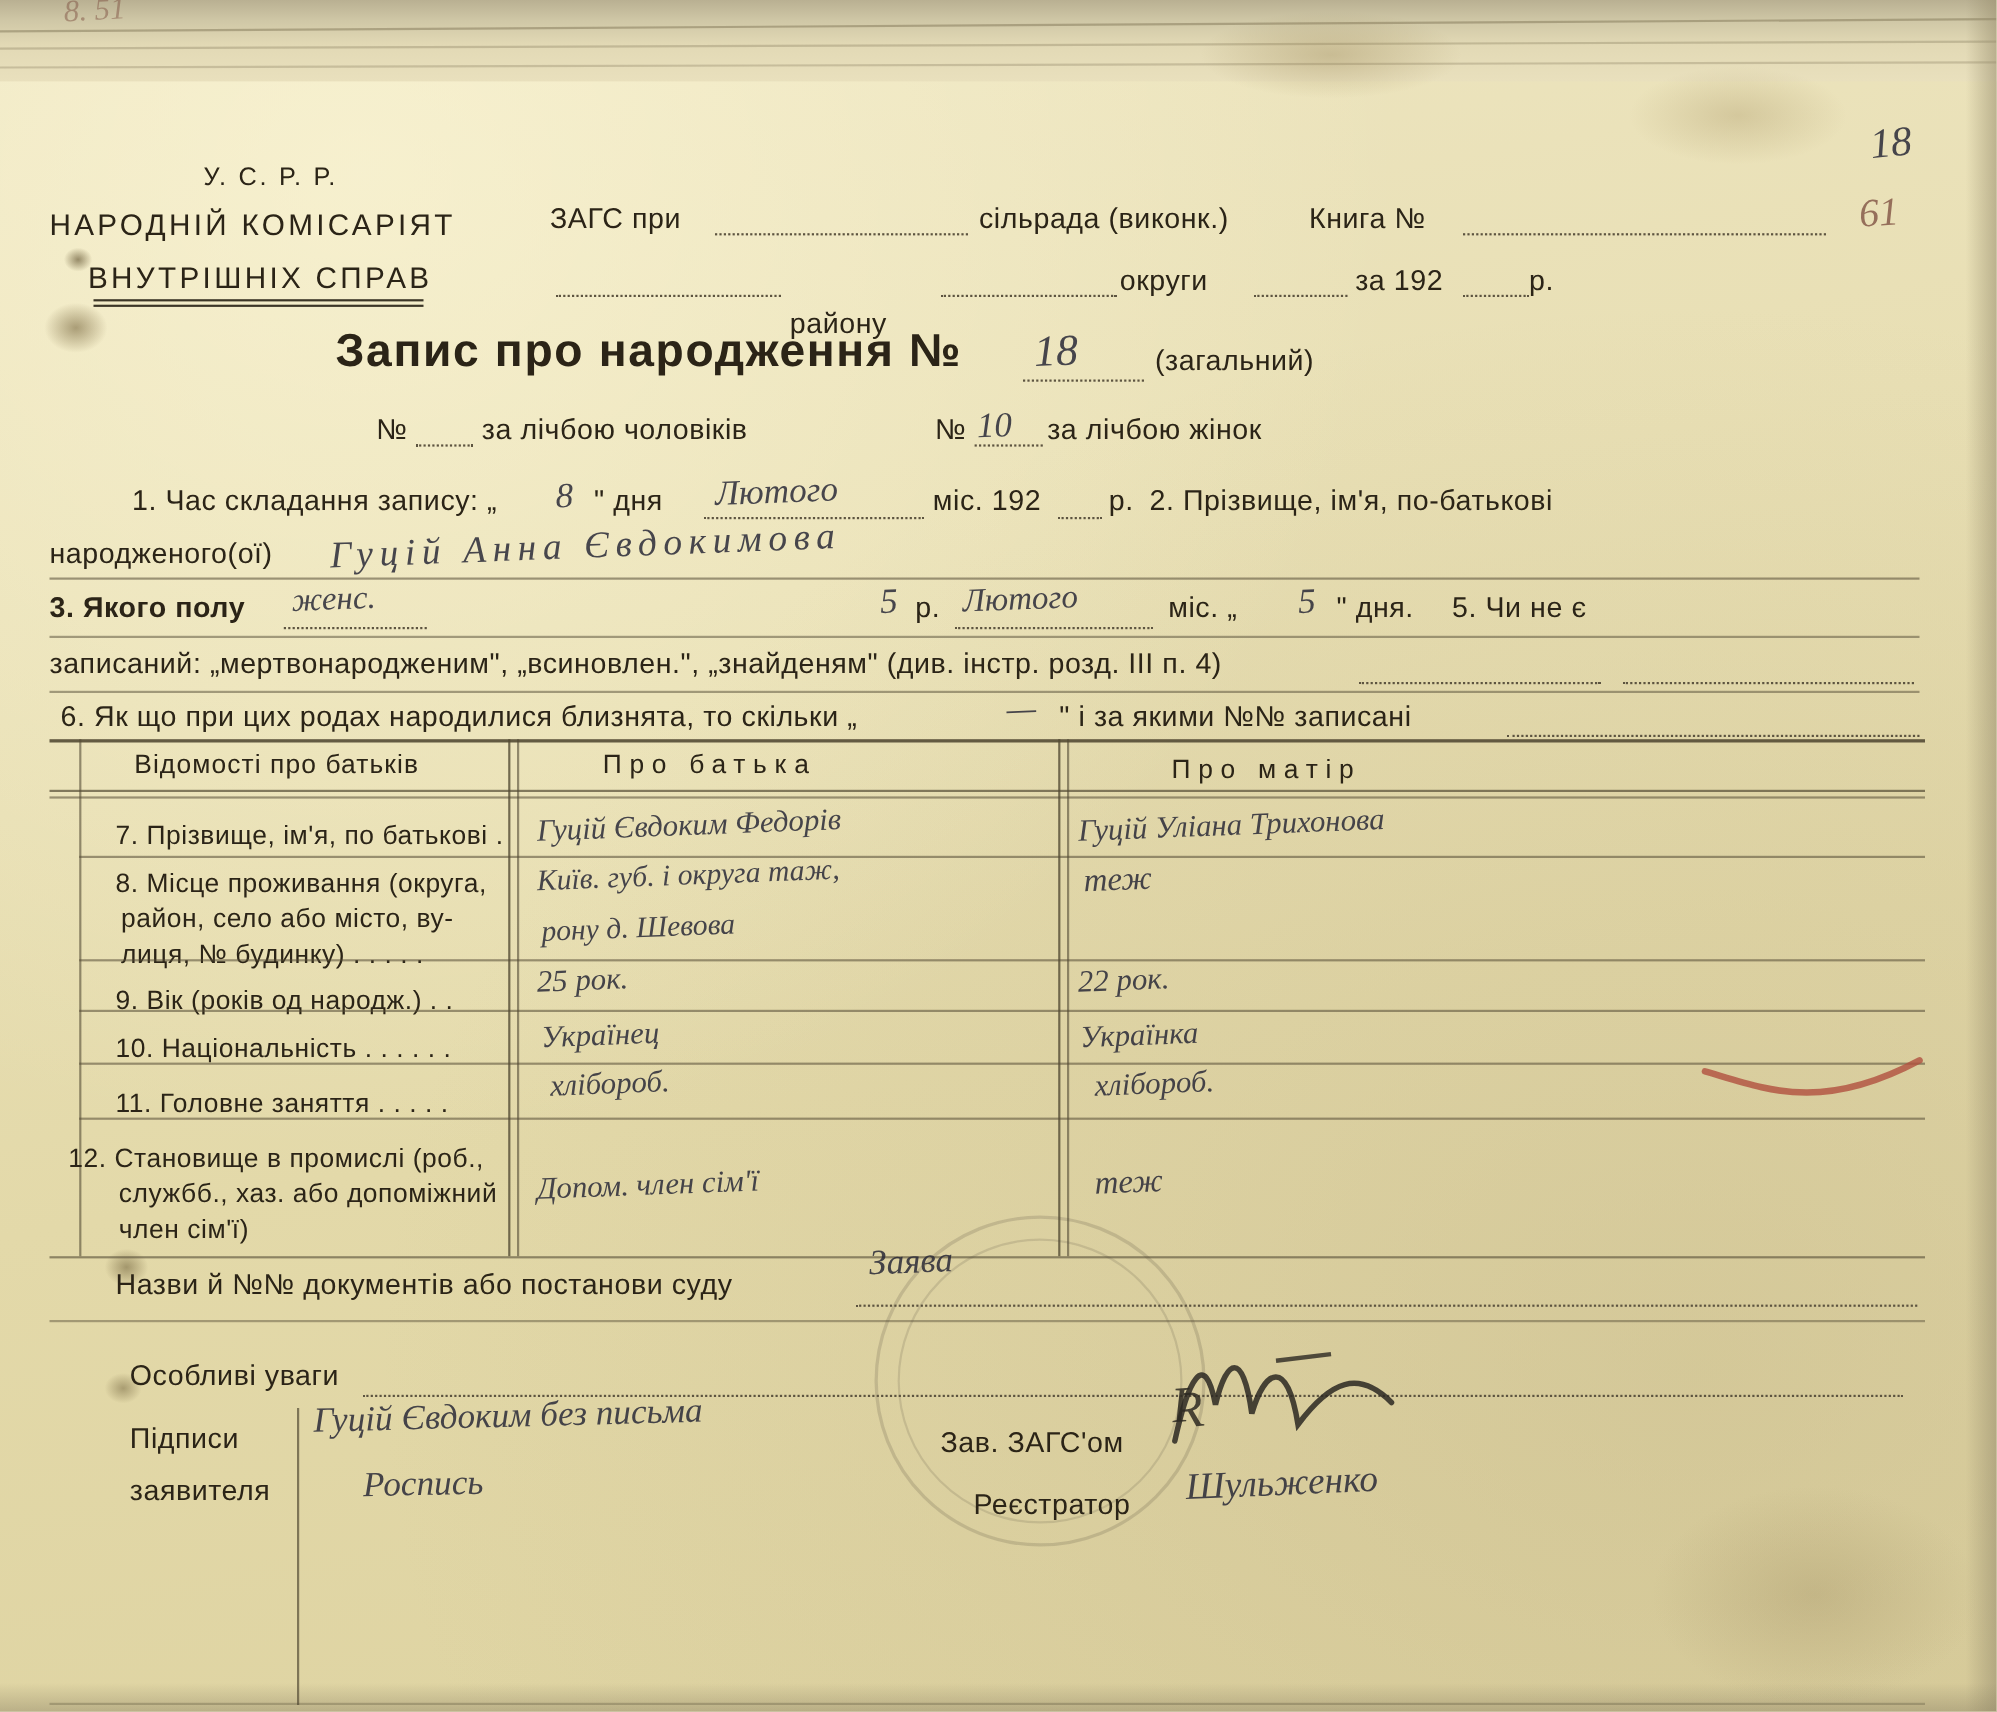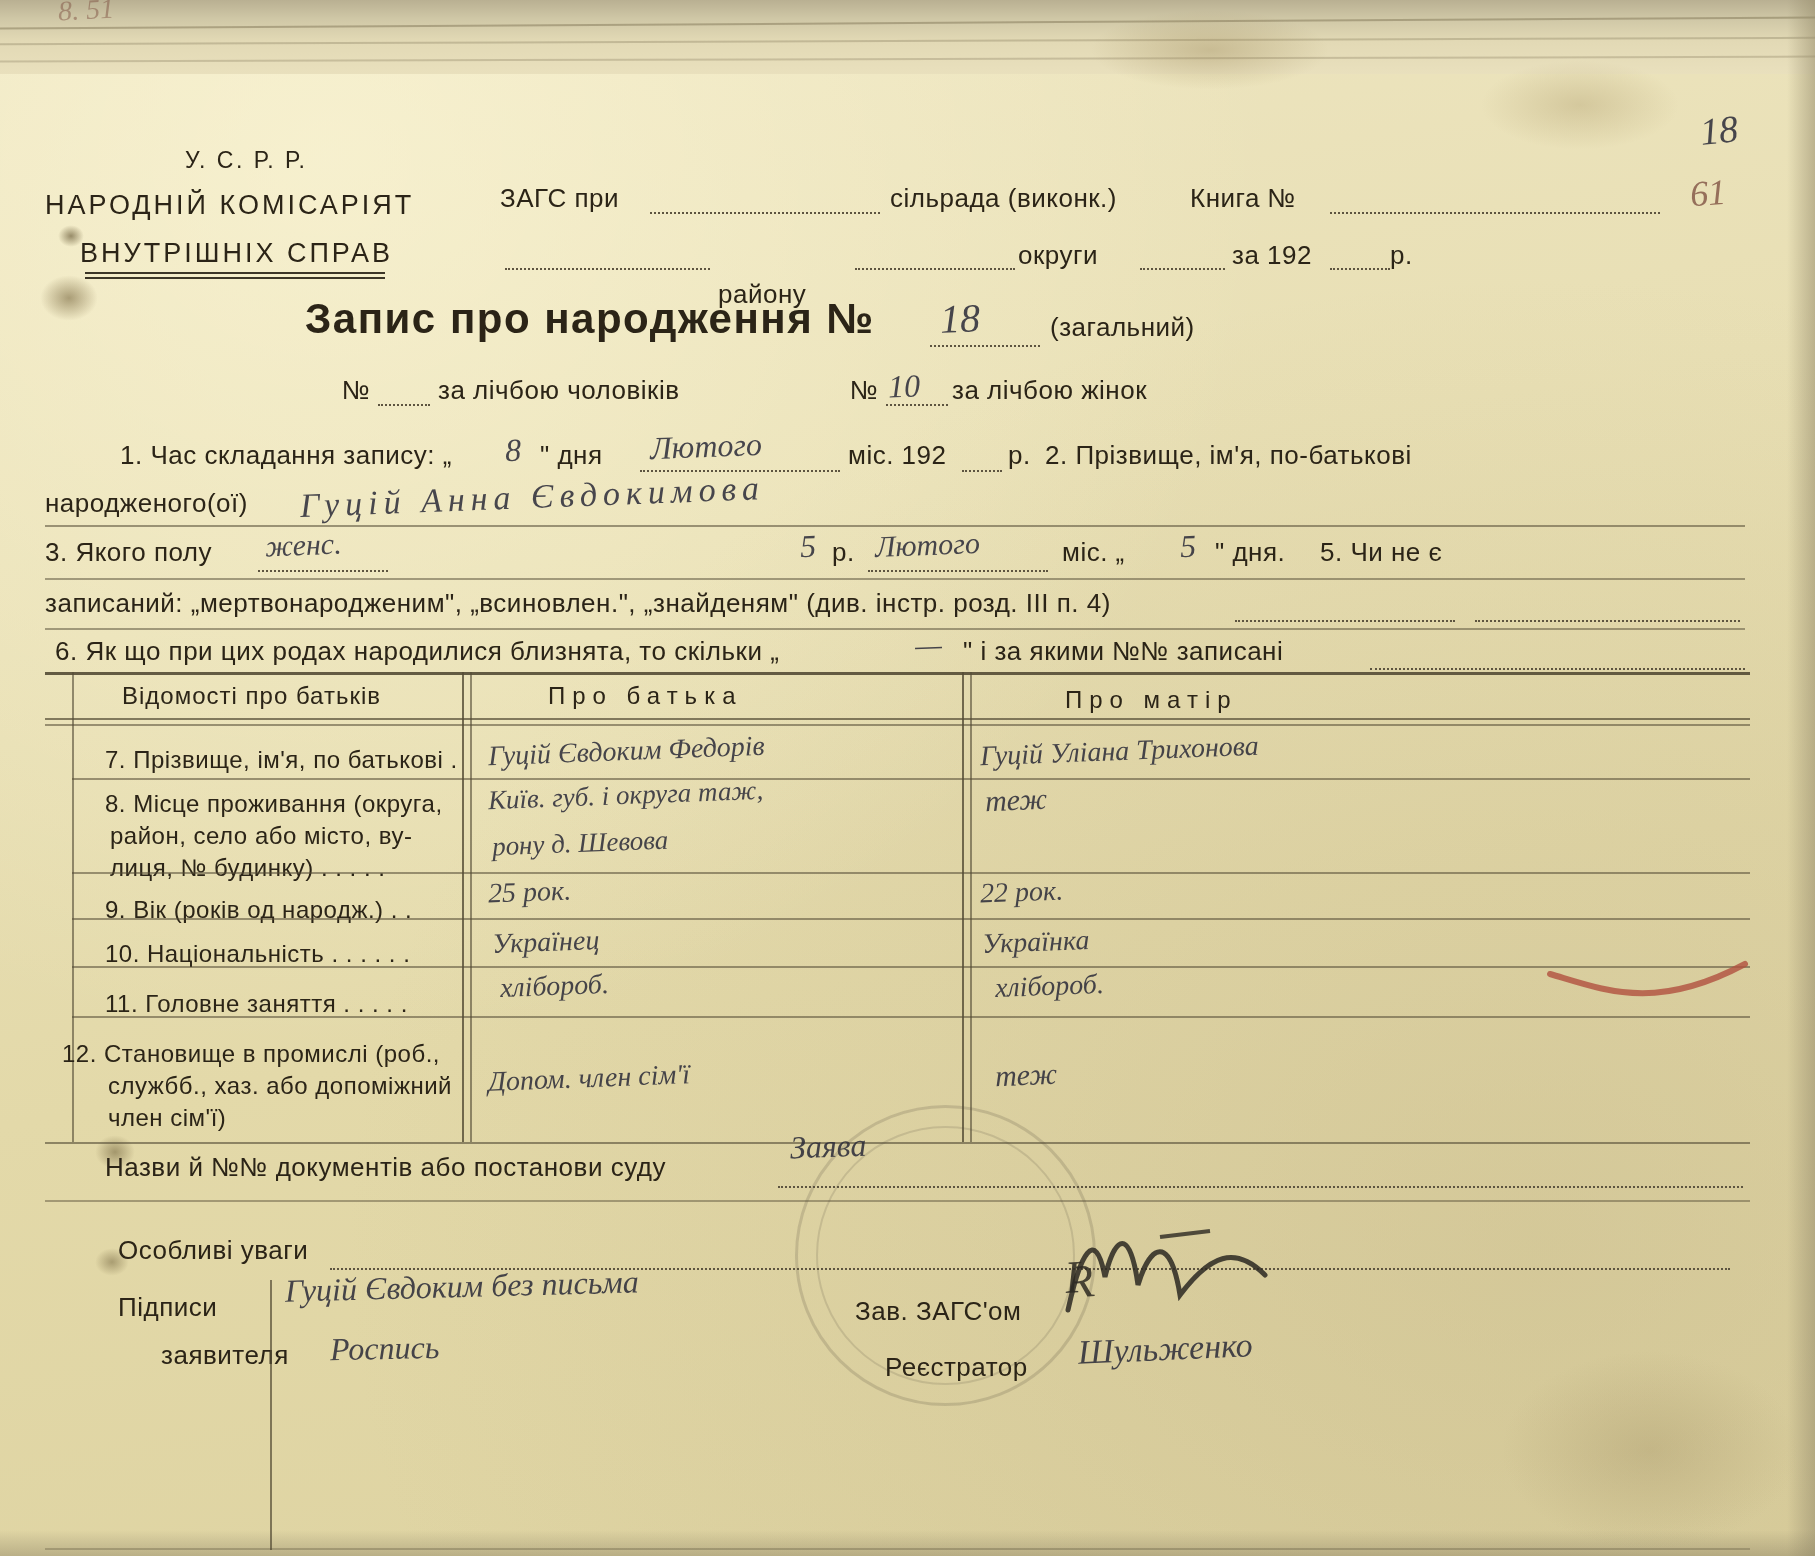--- a/index.html
+++ b/index.html
@@ -215,21 +215,21 @@
   <div class="dotted" style="left:640px; top:470px; width:200px;"></div>
   <div class="txt body-txt" style="left:848px; top:440px;">міс. 192</div>
   <div class="dotted" style="left:962px; top:470px; width:40px;"></div>
   <div class="txt body-txt" style="left:1008px; top:440px;">р.</div>
 
   <div class="txt body-txt" style="left:1045px; top:440px;">2. Прізвище, ім'я, по-батькові</div>
   <div class="txt body-txt" style="left:45px; top:488px;">народженого(ої)</div>
   <div class="hand" style="left:300px; top:478px; font-size:34px; letter-spacing:6px;">Гуцій Анна Євдокимова</div>
   <div class="hline" style="left:45px; top:525px; width:1700px; height:2px; opacity:0.55;"></div>
 
-  <div class="txt body-txt" style="left:45px; top:537px;">3. Якого полу</div>
+  <div class="txt body-txt" style="left:45px; top:537px;font-weight:bold;">3. Якого полу</div>
   <div class="hand" style="left:265px; top:528px; font-size:30px;">женс.</div>
   <div class="dotted" style="left:258px; top:570px; width:130px;"></div>
 
   <div class="hand" style="left:800px; top:528px; font-size:32px;">5</div>
   <div class="txt body-txt" style="left:832px; top:537px;">р.</div>
   <div class="hand" style="left:875px; top:528px; font-size:30px;">Лютого</div>
   <div class="dotted" style="left:868px; top:570px; width:180px;"></div>
   <div class="txt body-txt" style="left:1062px; top:537px;">міс. „</div>
   <div class="hand" style="left:1180px; top:528px; font-size:32px;">5</div>
   <div class="txt body-txt" style="left:1215px; top:537px;">" дня.</div>
@@ -304,21 +304,21 @@
   <div class="stamp"></div>
 
   <svg class="checkmark" viewBox="0 0 215 70">
     <path d="M5 14 C60 30, 110 52, 200 4" stroke="#b0503f" stroke-width="6" fill="none" stroke-linecap="round" opacity="0.8"></path>
   </svg>
 
   <div class="txt body-txt" style="left:118px; top:1235px;">Особливі уваги</div>
   <div class="dotted" style="left:330px; top:1268px; width:1400px;"></div>
 
   <div class="txt body-txt" style="left:118px; top:1292px;">Підписи</div>
-  <div class="txt body-txt" style="left:118px; top:1340px;margin-left:43px;">заявителя</div>
+  <div class="txt body-txt" style="left:118px; top:1340px;">заявителя</div>
 
   <div class="vline" style="left:270px; top:1280px; height:270px; opacity:0.7;"></div>
 
   <div class="hand" style="left:285px; top:1268px; font-size:32px; transform:rotate(-1.5deg);">Гуцій Євдоким без письма</div>
   <div class="hand" style="left:330px; top:1330px; font-size:32px; transform:rotate(-1.2deg);">Роспись</div>
 
   <div class="txt body-txt" style="left:855px; top:1296px;">Зав. ЗАГС'ом</div>
   <div class="hand" style="left:1065px; top:1250px; font-size:46px; transform:rotate(-4deg); color:#2e2a22;">Ʀ</div>
   <svg style="position:absolute; left:1060px; top:1215px; width:230px; height:110px;" viewBox="0 0 230 110">
     <path d="M8 95 C20 40, 35 10, 45 62 C55 20, 70 12, 78 70 C90 30, 110 18, 120 80 C150 40, 175 30, 205 60" stroke="#2c2822" stroke-width="5" fill="none" stroke-linecap="round" opacity="0.85"></path>

